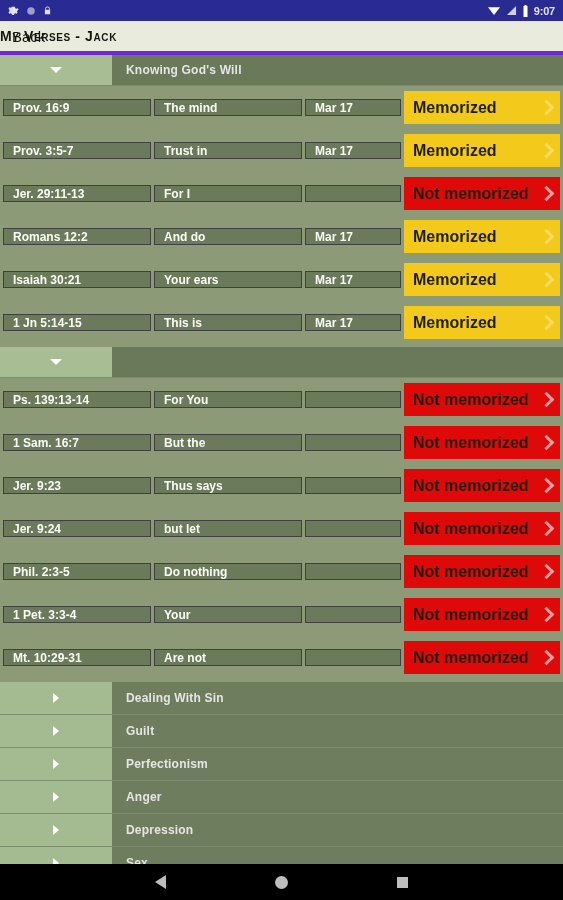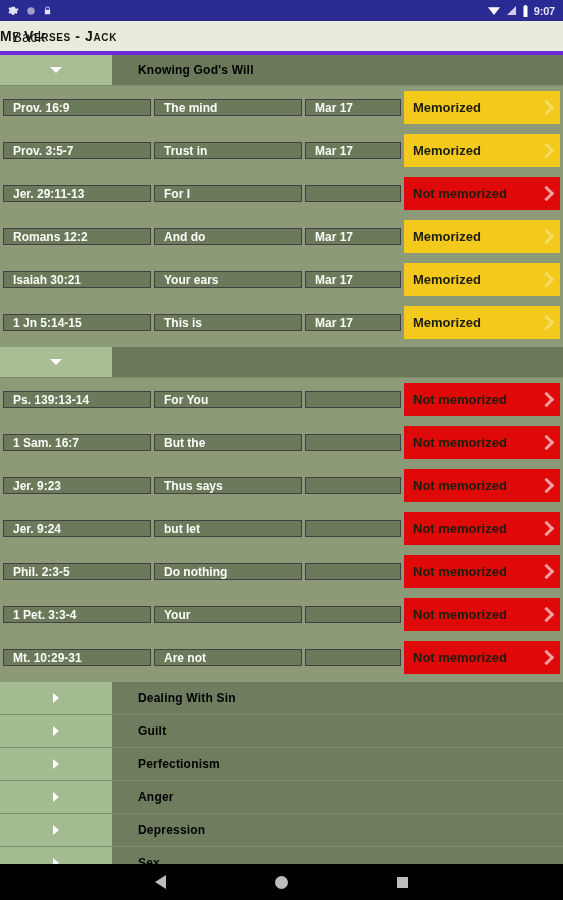--- a/index.html
+++ b/index.html
@@ -114,24 +114,24 @@
   .tri-right {
     width: 0; height: 0;
     border-top: 5px solid transparent;
     border-bottom: 5px solid transparent;
     border-left: 6px solid #ffffff;
   }
   .group-title {
     flex: 1 1 auto;
     display: flex;
     align-items: center;
-    padding-left: 26px;
+    padding-left: 14px;
     font-size: 12px;
     font-weight: bold;
-    color: #000000;
+    color: #e5e5e5;
     letter-spacing: 0.2px;
   }
 
   
   .verse-row {
     height: 43px;
     flex: 0 0 43px;
     display: flex;
     align-items: center;
     padding: 0 3px;
@@ -154,21 +154,21 @@
   .cell.ref   { flex: 0 0 148px; }
   .cell.text  { flex: 0 0 148px; }
   .cell.date  { flex: 0 0 96px; }
 
   .status {
     flex: 1 1 auto;
     height: 33px;
     display: flex;
     align-items: center;
     padding: 0 9px;
-    font-size: 13px;
+    font-size: 16px;
     font-weight: bold;
     color: #1d1d0e;
     position: relative;
     cursor: pointer;
     white-space: nowrap;
     overflow: hidden;
   }
   .status.memorized      { background: #f3c91b; }
   .status.not-memorized  { background: #e00909; }
   .chev {

